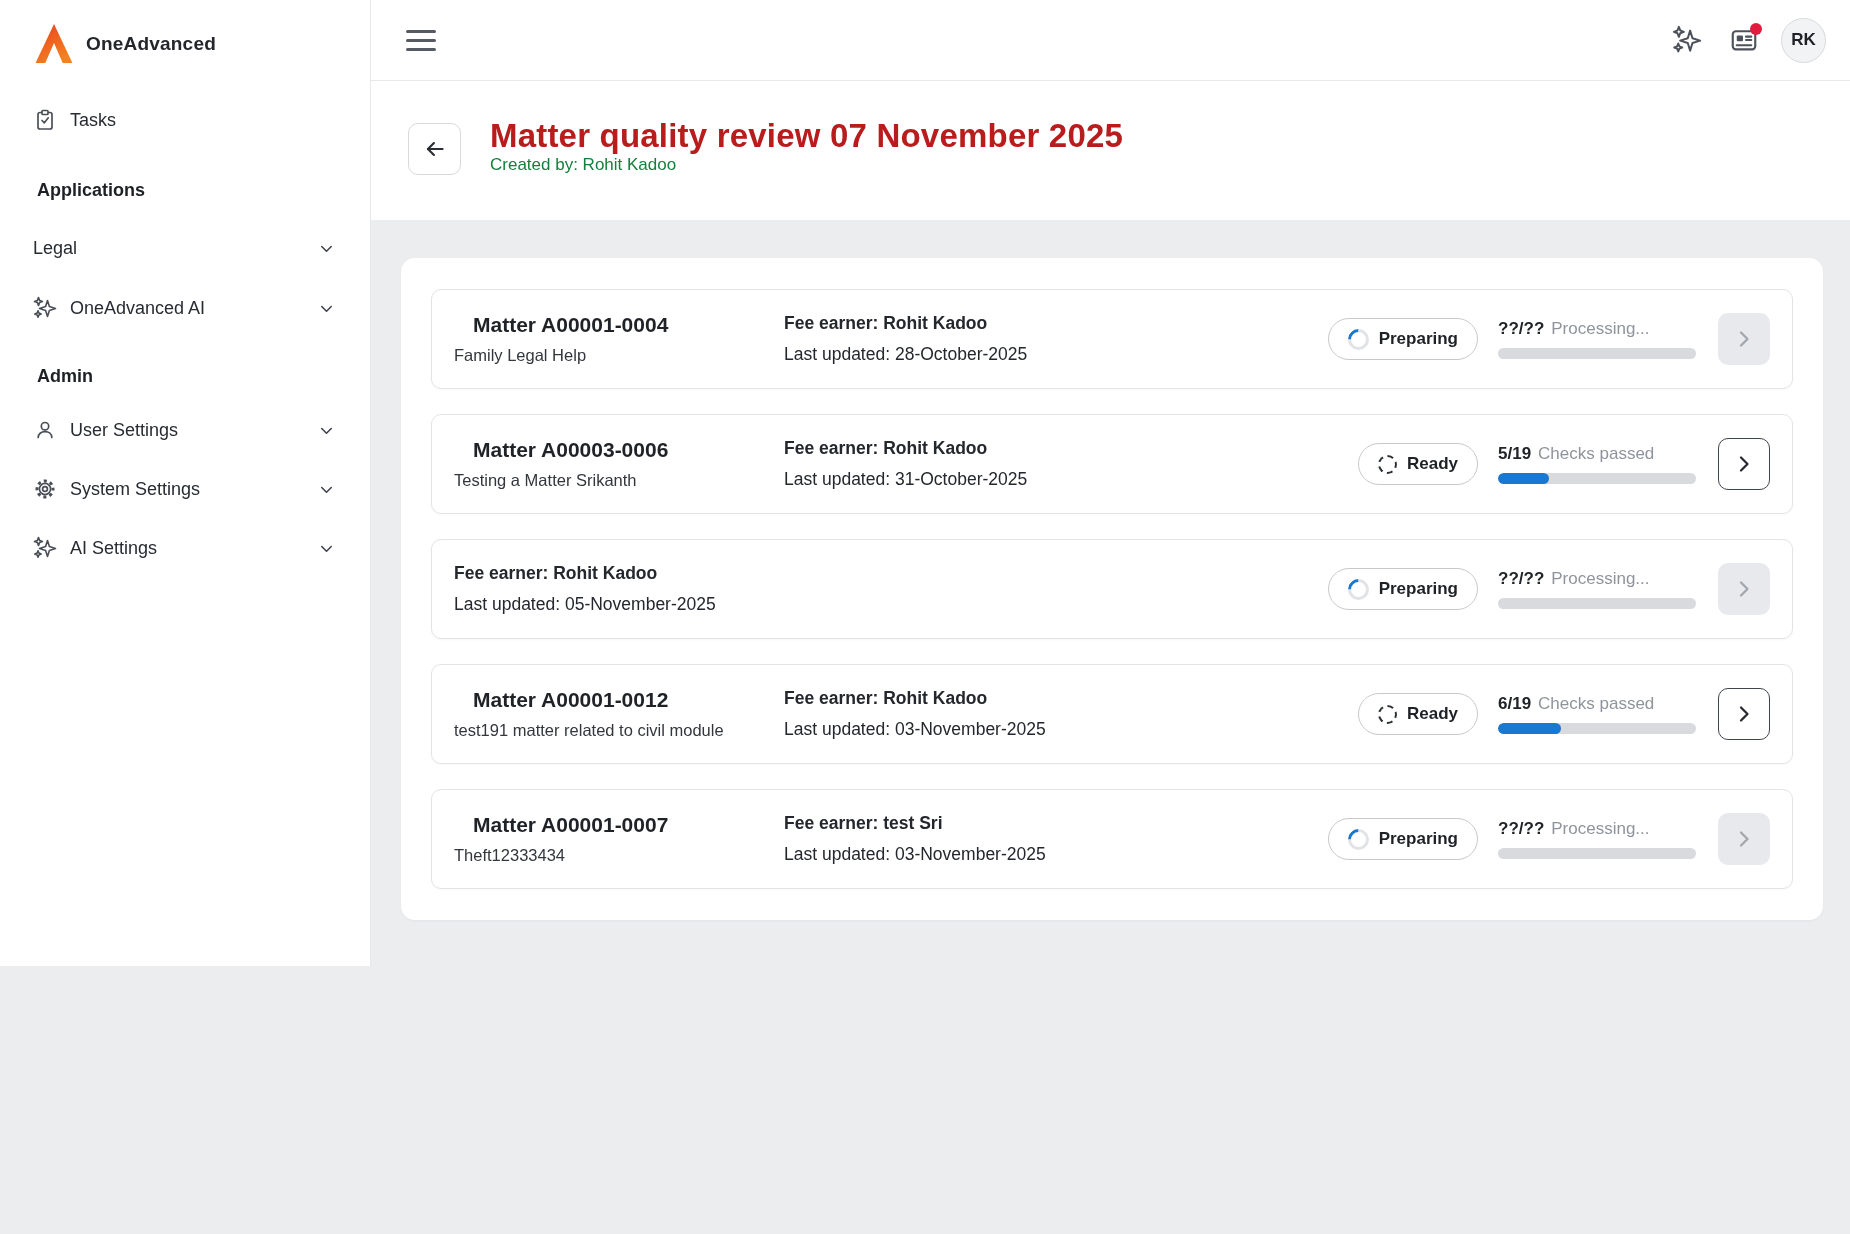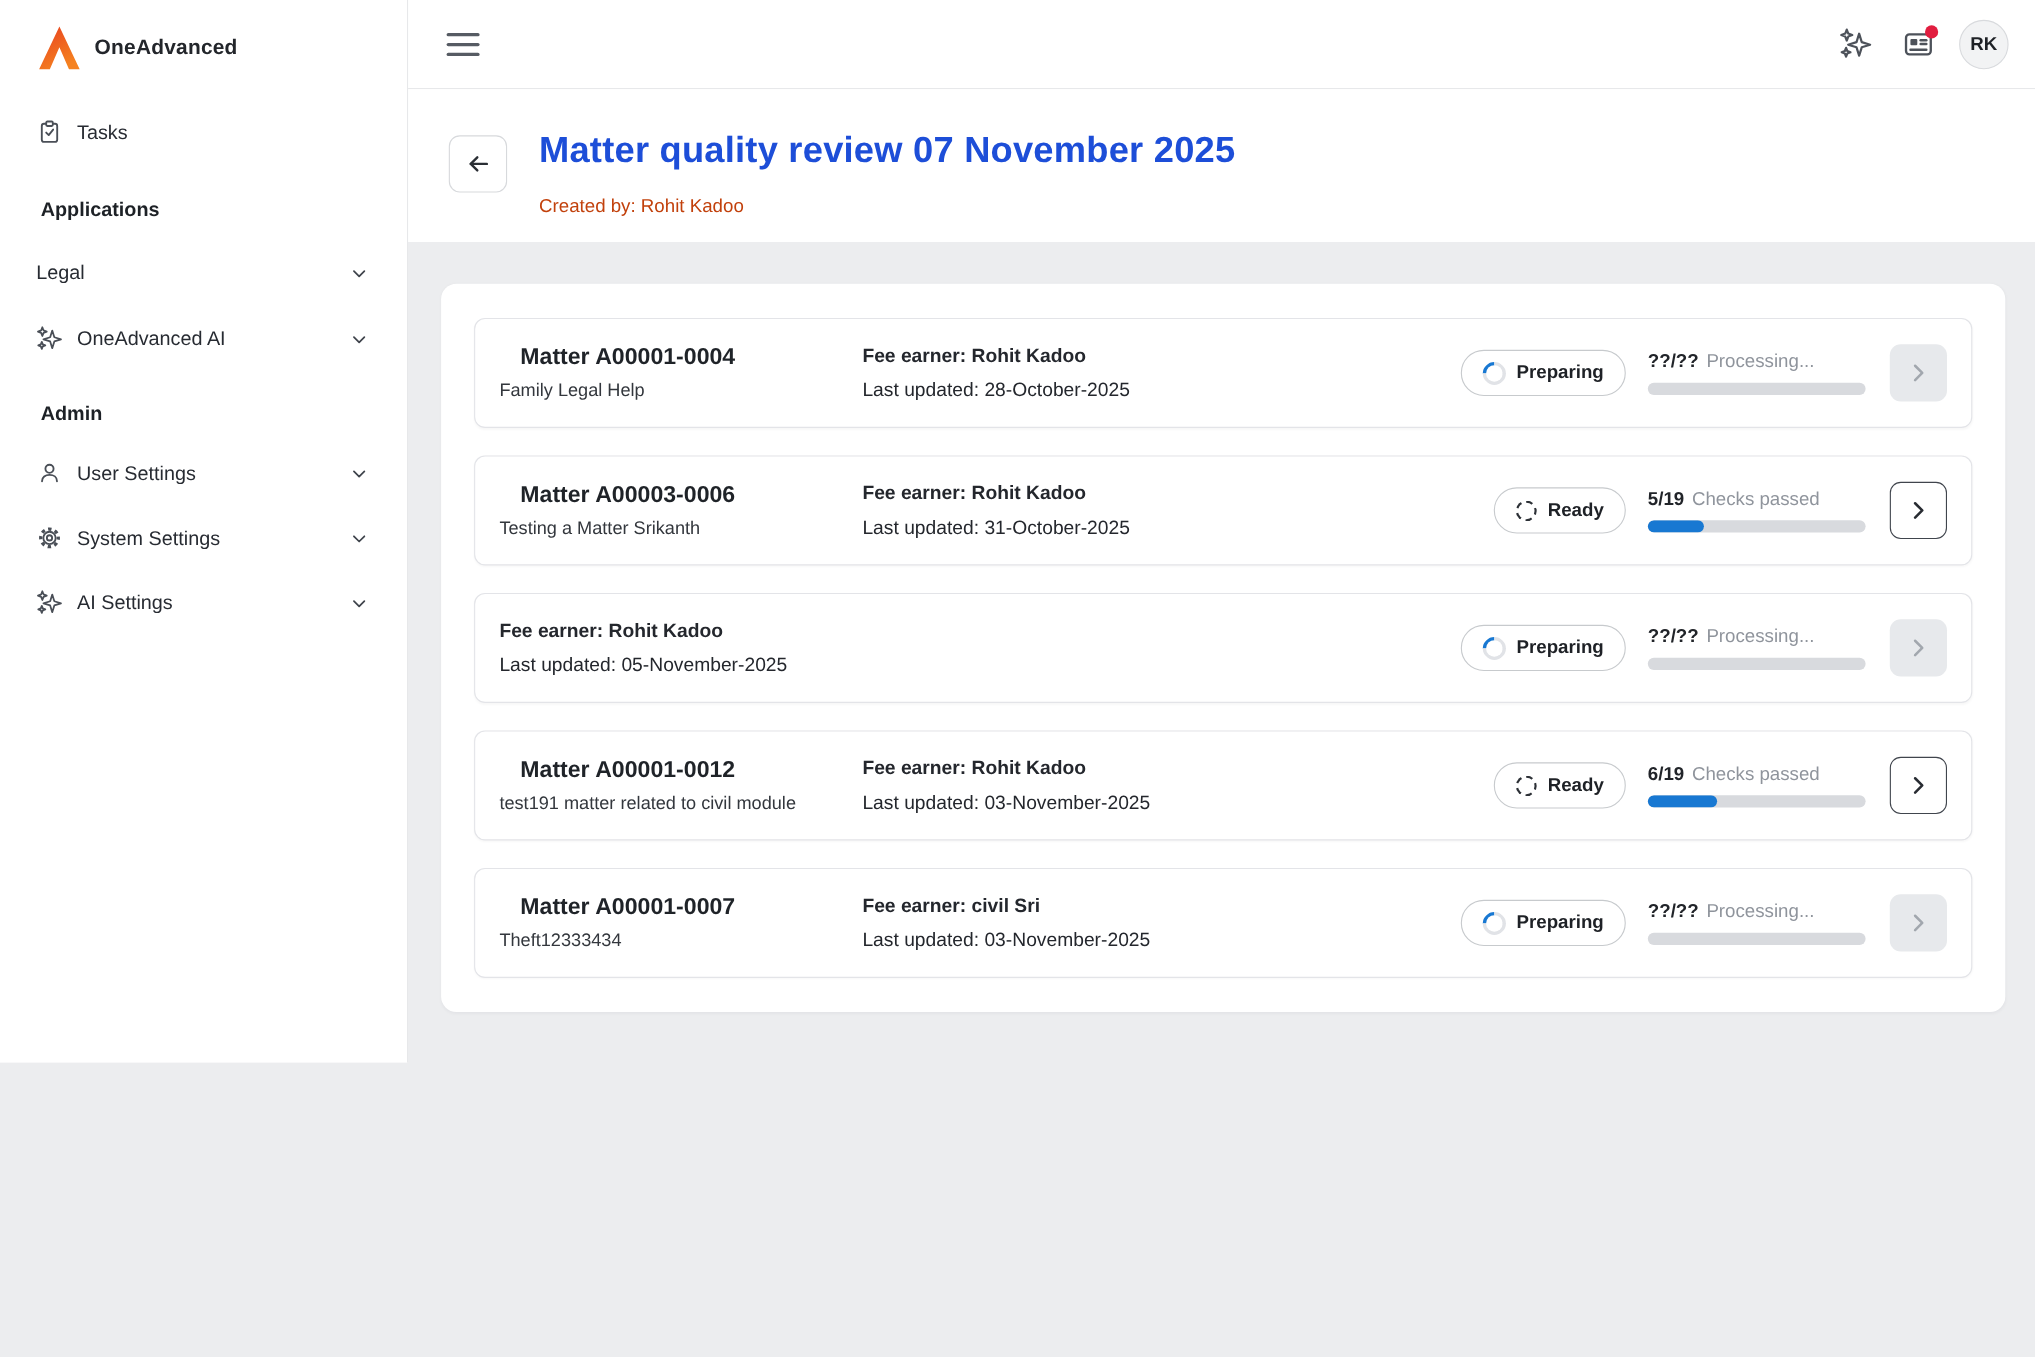--- a/index.html
+++ b/index.html
@@ -45,22 +45,22 @@
   .topbar-right { margin-left:auto; display:flex; align-items:center; gap:17px; }
   .icon-btn { width:40px; height:40px; background:none; border:none; display:flex; align-items:center; justify-content:center; color:#4d525a; cursor:pointer; position:relative; }
   .icon-btn svg { width:30px; height:30px; }
   .notif-dot { position:absolute; top:3px; right:2px; width:12px; height:12px; border-radius:50%; background:var(--red); }
   .avatar { width:45px; height:45px; border-radius:50%; background:#f2f3f4; border:1px solid #d8dadd; display:flex; align-items:center; justify-content:center; font-size:17px; font-weight:700; color:#1e2126; cursor:pointer; }
 
   .page-header { background:#fff; padding:42px 40px 0 37px; height:139px; flex:none; display:flex; align-items:flex-start; }
   .back-btn { width:53px; height:52px; border-radius:10px; border:1px solid #d7d9dc; background:#fff; color:#2a2e34; display:flex; align-items:center; justify-content:center; cursor:pointer; flex:none; }
   .back-btn svg { width:26px; height:26px; }
   .title-block { margin-left:29px; margin-top:-6px; }
-  .page-title { font-size:33px; font-weight:700; color:#1d4ed8; letter-spacing:.2px; }
-  .page-subtitle { font-size:17px; color:#c2410c; margin-top:23px; }
+  .page-title { font-size:33px; font-weight:700; color:#b91c1c; letter-spacing:.2px; }
+  .page-subtitle { font-size:17px; color:#15803d; margin-top:0; }
 
   .content { flex:1; padding:38px 27px 0 30px; }
   .panel { background:#fff; border-radius:14px; height:662px; padding:31px 30px; box-shadow:0 1px 3px rgba(16,24,40,.04); }
   .matter-list { display:flex; flex-direction:column; gap:25px; }
 
   .card { height:100px; background:#fff; border:1px solid #e3e4e8; border-radius:10px; display:flex; align-items:center; padding:0 22px; box-shadow:0 1px 2px rgba(16,24,40,.03); }
   .card-id { width:330px; flex:none; }
   .m-name { font-size:21px; font-weight:700; color:#1f2328;margin-left:19px; }
   .m-desc { font-size:16.5px; color:#33373d; margin-top:9px; }
   .card-meta { flex:none; }
@@ -380,21 +380,21 @@
       </button>
     </div>
   </div>
 
   <div class="card">
     <div class="card-id">
       <div class="m-name">Matter A00001-0007</div>
       <div class="m-desc">Theft12333434</div>
     </div>
     <div class="card-meta">
-      <div class="m-fee">Fee earner: civil Sri</div>
+      <div class="m-fee">Fee earner: test Sri</div>
       <div class="m-upd">Last updated: 03-November-2025</div>
     </div>
     <div class="card-status">
       <div class="badge preparing">
         <span class="spinner"></span>
 
         <span class="badge-label">Preparing</span>
       </div>
       <div class="prog">
         <div class="prog-text">

